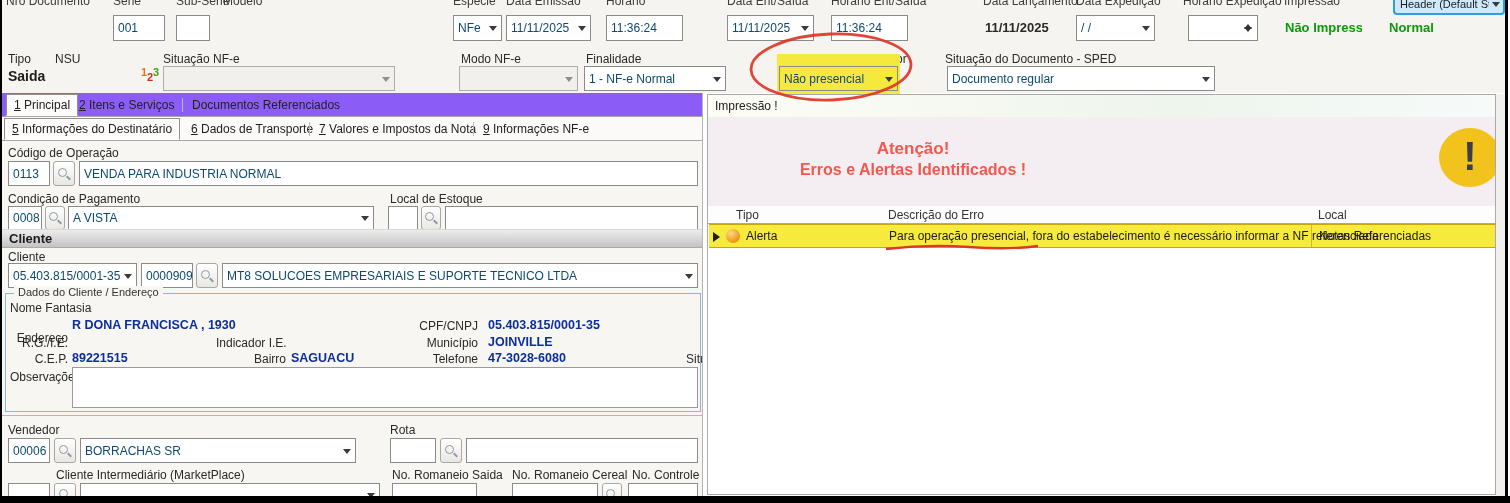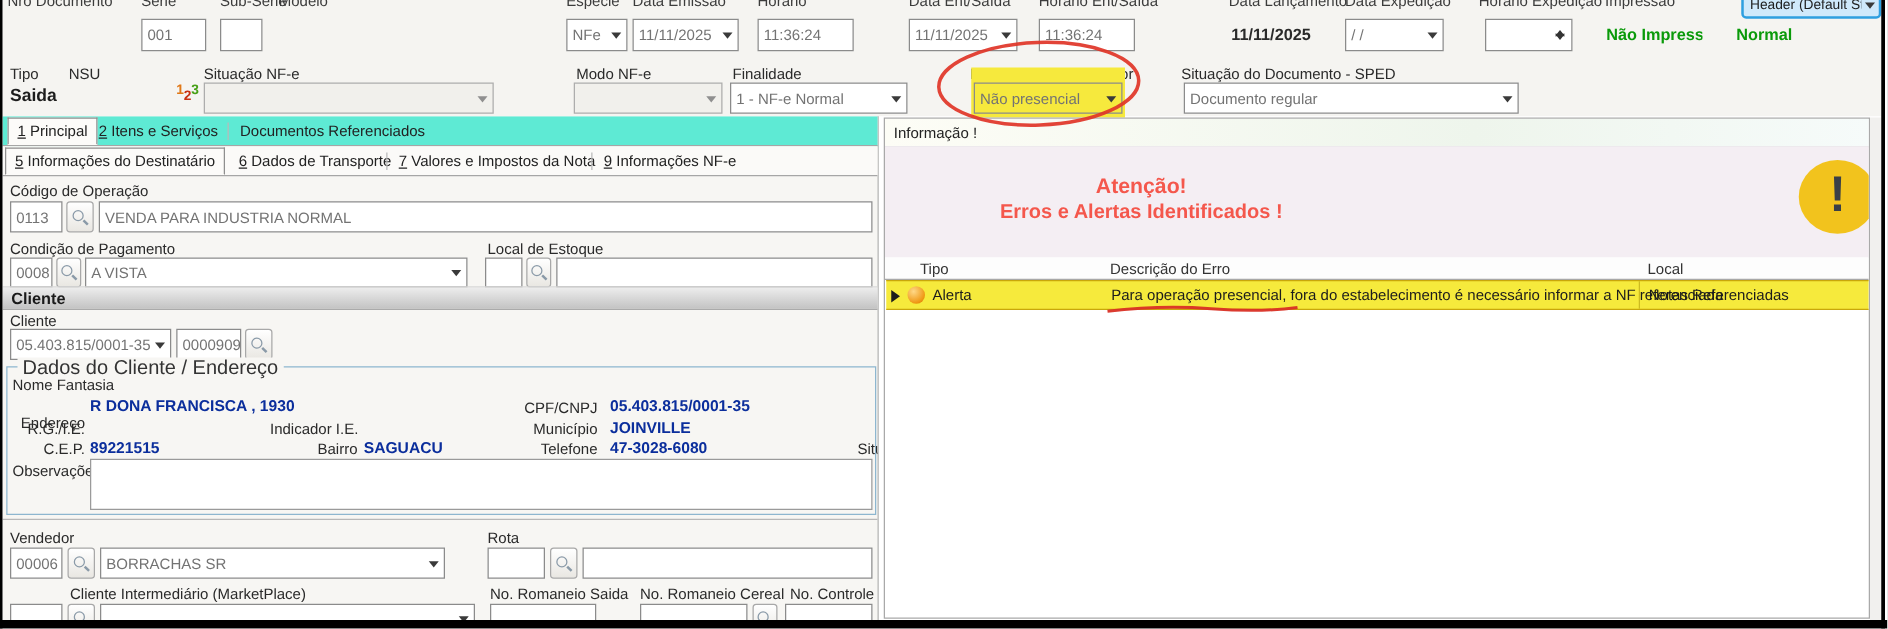--- a/index.html
+++ b/index.html
@@ -1,20 +1,20 @@
 <!DOCTYPE html>
 <html><head>
 <meta charset="utf-8">
 <style>
   html,body{margin:0;padding:0;background:#d8d8d8;}
   #screen{position:relative;width:1510px;height:503px;background:#ffffff;overflow:hidden;
           font-family:"Liberation Sans",sans-serif;font-size:12px;color:#1c1c1c;}
   .abs{position:absolute;}
   .lbl{position:absolute;font-size:12px;color:#2a2a2a;white-space:nowrap;}
-  .fld{position:absolute;background:#fff;border:1px solid #8b8b8b;font-size:12px;color:#737373;
+  .fld{position:absolute;background:#fff;border:1px solid #8b8b8b;font-size:12px;color:#0c4a6e;
        display:flex;align-items:center;padding:0 4px;white-space:nowrap;overflow:hidden;box-sizing:border-box;}
   .combo{padding-right:16px;}
   .disabled{background:#f1f0ec;color:#9a9a9a;border-color:#adadad;}
   .arr{position:absolute;right:4px;top:50%;margin-top:-2px;width:0;height:0;
        border:4px solid transparent;border-top:5px solid #3a3a3a;}
   .disabled .arr{border-top-color:#8f8f8f;}
   .magbtn{position:absolute;background:linear-gradient(#ffffff,#e9e7e2);border:1px solid #a8a8a8;
           border-radius:3px;box-sizing:border-box;cursor:pointer;}
   .magi{position:absolute;left:3px;top:3px;width:14px;height:14px;display:block;}
   .magi::before{content:"";position:absolute;left:1px;top:1px;width:7px;height:7px;
@@ -30,21 +30,21 @@
   .spin .dn{position:absolute;right:5px;bottom:4px;width:0;height:0;border:4px solid transparent;border-top:5px solid #333;}
   .tabline{position:absolute;left:0;right:0;height:1px;background:#a6a6a6;}
   .tab{position:absolute;font-size:12px;color:#222;padding:3px 7px;white-space:nowrap;cursor:pointer;}
   .tab.active{background:#fcfbf9;border:1px solid #8f8f8f;border-bottom:1px solid #fcfbf9;z-index:3;}
   .tab.num::first-letter{text-decoration:underline;}
   .tabsep{position:absolute;width:1px;height:14px;background:#b9b9b9;top:5px;}
   .band{position:absolute;left:0;width:701px;height:19px;background:linear-gradient(#ededed,#c3c3c3);
         border-top:1px solid #d8d8d8;border-bottom:1px solid #aaa;box-sizing:border-box;}
   .band span{position:absolute;left:7px;top:1px;font-weight:bold;font-size:13px;color:#1a1a1a;}
   .groupbox{position:absolute;border:1px solid #8db6cf;}
-  .legend{position:absolute;left:8px;top:-8px;background:#f7f6f3;padding:0 4px;font-size:16px;color:#333;white-space:nowrap;}
+  .legend{position:absolute;left:8px;top:-8px;background:#f7f6f3;padding:0 4px;font-size:11px;color:#333;white-space:nowrap;}
   .rlabel{text-align:right;display:block;}
   .dlg{position:absolute;left:707px;top:94px;width:789px;height:401px;background:#ffffff;
        border:1px solid #a9a9a9;box-sizing:border-box;overflow:hidden;z-index:10;}
   .dlg-title{position:absolute;left:0;top:0;right:0;height:22px;
        background:linear-gradient(90deg,#fdfdf6,#eef5ec 60%,#f6fbfa);border-bottom:1px solid #cfcfcf;}
   .dlg-title span{position:absolute;left:7px;top:4px;font-size:12px;color:#222;}
   .dlg-lav{position:absolute;left:0;top:22px;right:0;height:89px;background:#f4eef3;}
   .dlg-h{position:absolute;font-weight:bold;color:#f4574c;text-align:center;white-space:nowrap;}
   .warncirc{position:absolute;left:731px;top:33px;width:62px;height:59px;border-radius:50%;
        background:#f2c31d;text-align:center;font-weight:bold;font-size:40px;color:#3a3f47;line-height:56px;}
@@ -156,21 +156,21 @@
     <span>Documento regular</span>
     <span class="arr"></span>
   </div>
 
   <svg class="annot" style="left:742px;top:26px;" width="180" height="82">
     <ellipse cx="89" cy="41" rx="80" ry="33" fill="none" stroke="#df3427" stroke-width="2.8" transform="rotate(-2 89 41)" opacity="0.92"></ellipse>
   </svg>
 
   <div class="abs" style="left:2px;top:93px;width:701px;height:403px;background:#f7f6f3;overflow:hidden;border-right:1px solid #b5b5b5;box-sizing:border-box;">
 
-    <div class="abs" style="left:0;top:0;width:701px;height:24px;background:#5eead4;">
+    <div class="abs" style="left:0;top:0;width:701px;height:24px;background:#8b5cf6;">
       <div class="tabline" style="top:23px;"></div>
       <div class="tab num active" style="left:4px;top:1px;">1 Principal</div>
       <div class="tab num" style="left:70px;top:2px;">2 Itens e Serviços</div>
       <div class="tabsep" style="left:180px;"></div>
       <div class="tab" style="left:183px;top:2px;">Documentos Referenciados</div>
     </div>
 
     <div class="abs" style="left:0;top:24px;width:701px;height:24px;background:#fbfaf8;">
       <div class="tabline" style="top:23px;"></div>
       <div class="tab num active" style="left:2px;top:1px;">5 Informações do Destinatário</div>
@@ -209,20 +209,24 @@
     </div>
     <span class="lbl" style="left:6px;top:157px;">Cliente</span>
     <div class="fld combo" style="left:6px;top:170px;width:129px;height:25px;">
       <span>05.403.815/0001-35</span>
       <span class="arr"></span>
     </div>
     <div class="fld" style="left:139px;top:170px;width:52px;height:25px;">0000909</div>
     <div class="magbtn" style="left:194px;top:170px;width:22px;height:25px;">
         <span class="magi" style="top:5px;"></span>
       </div>
+    <div class="fld combo" style="left:220px;top:170px;width:476px;height:25px;">
+      <span>MT8 SOLUCOES EMPRESARIAIS E SUPORTE TECNICO LTDA</span>
+      <span class="arr"></span>
+    </div>
 
     <div class="groupbox" style="left:3px;top:200px;width:694px;height:117px;">
       <span class="legend">Dados do Cliente / Endereço</span>
       <span class="lbl" style="left:4px;top:7px;">Nome Fantasia</span>
 
       <span class="lbl rlabel" style="left:4px;top:37px;width:58px;">Endereço</span>
       <span class="abs navy" style="left:66px;top:24px;">R DONA FRANCISCA , 1930</span>
       <span class="lbl rlabel" style="left:396px;top:25px;width:76px;">CPF/CNPJ</span>
       <span class="abs navy" style="left:482px;top:24px;">05.403.815/0001-35</span>
 
@@ -278,21 +282,21 @@
     <div class="magbtn" style="left:600px;top:390px;width:20px;height:24px;">
         <span class="magi" style="top:4px;left:2px;"></span>
       </div>
     <div class="fld" style="left:626px;top:390px;width:70px;height:24px;"></div>
   </div>
 
   <div class="abs" style="left:1496px;top:94px;width:9px;height:402px;background:#f1f0ee;"></div>
 
   <div class="dlg">
     <div class="dlg-title">
-      <span>Informação !</span>
+      <span>Impressão !</span>
     </div>
     <div class="dlg-lav">
       <div class="dlg-h" style="left:0;top:22px;width:410px;font-size:17px;">Atenção!</div>
       <div class="dlg-h" style="left:0;top:44px;width:410px;font-size:16px;">Erros e Alertas Identificados !</div>
     </div>
     <div class="warncirc">!</div>
 
     <div class="abs" style="left:0;top:111px;width:787px;height:18px;background:#fdfdfd;border-bottom:1px solid #a8a8a8;box-sizing:border-box;">
       <span class="grid-head" style="left:28px;top:2px;">Tipo</span>
       <span class="grid-head" style="left:180px;top:2px;">Descrição do Erro</span>

